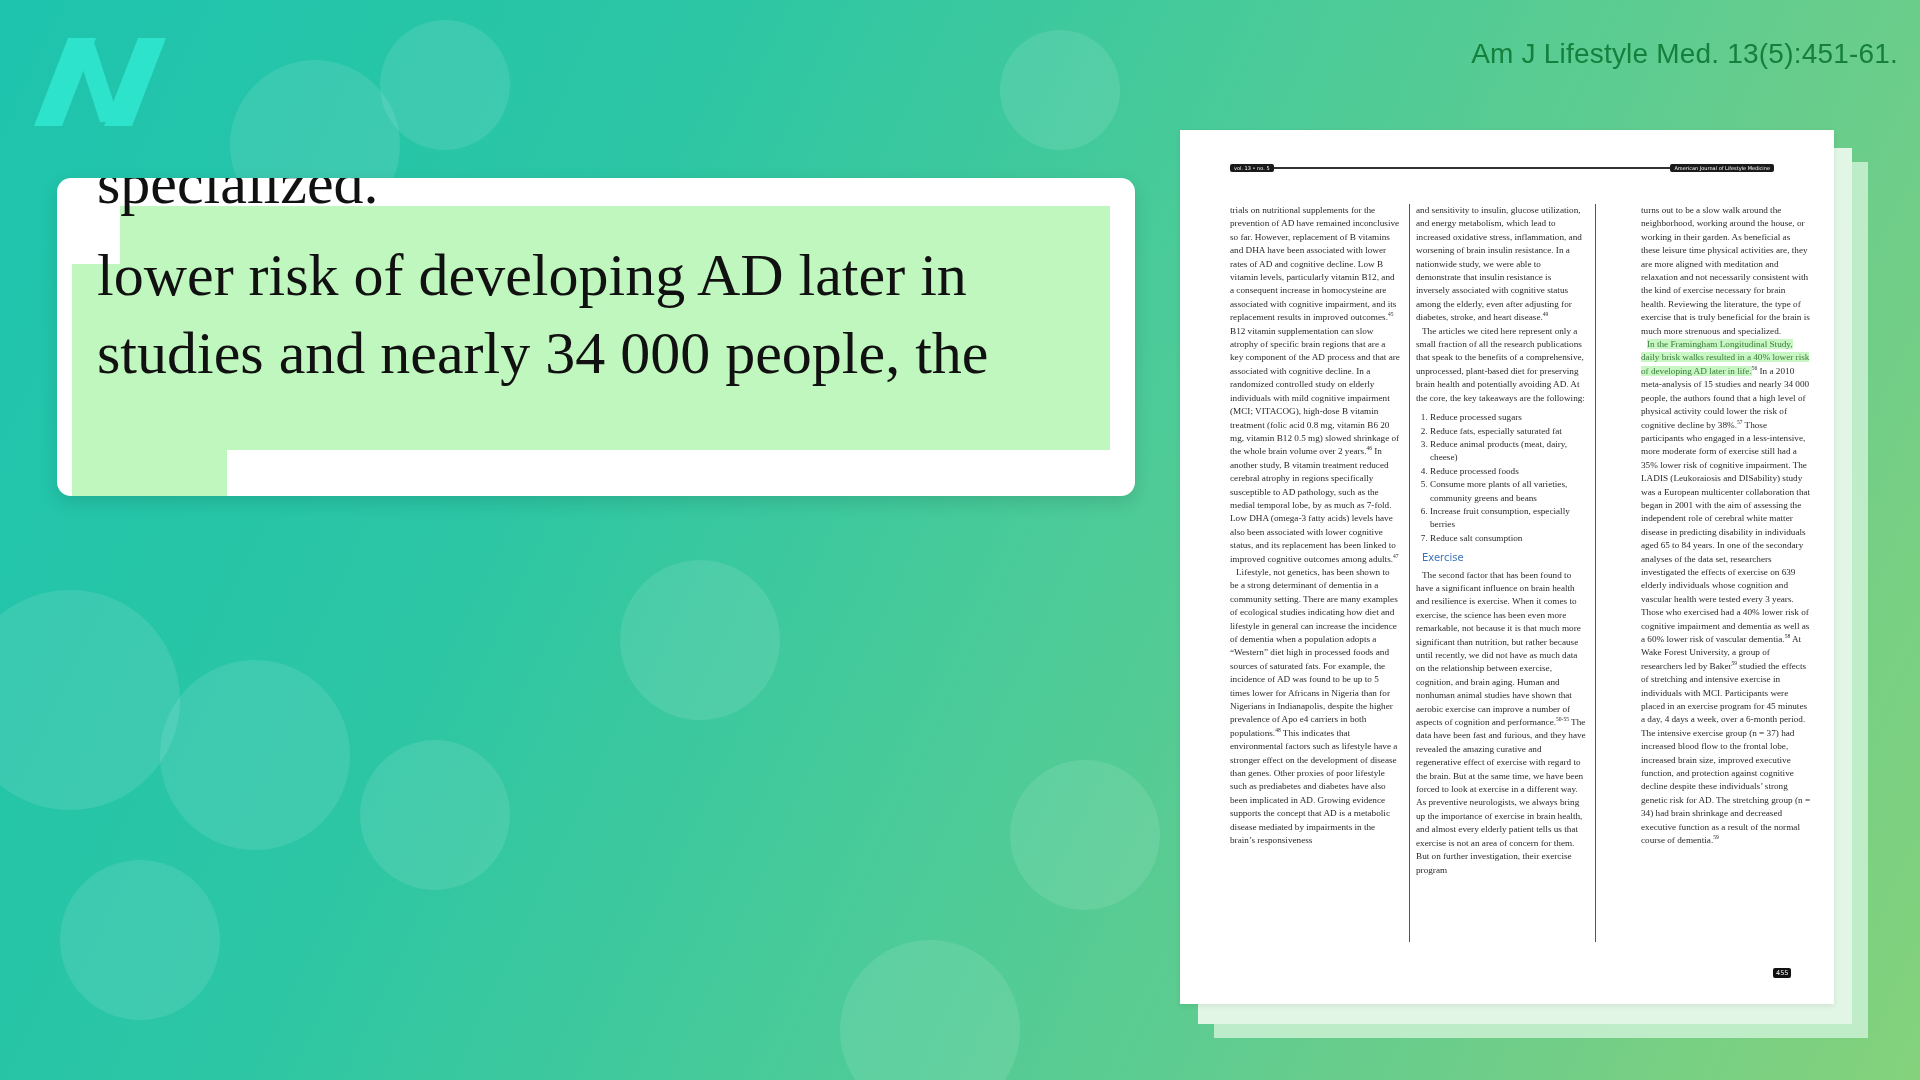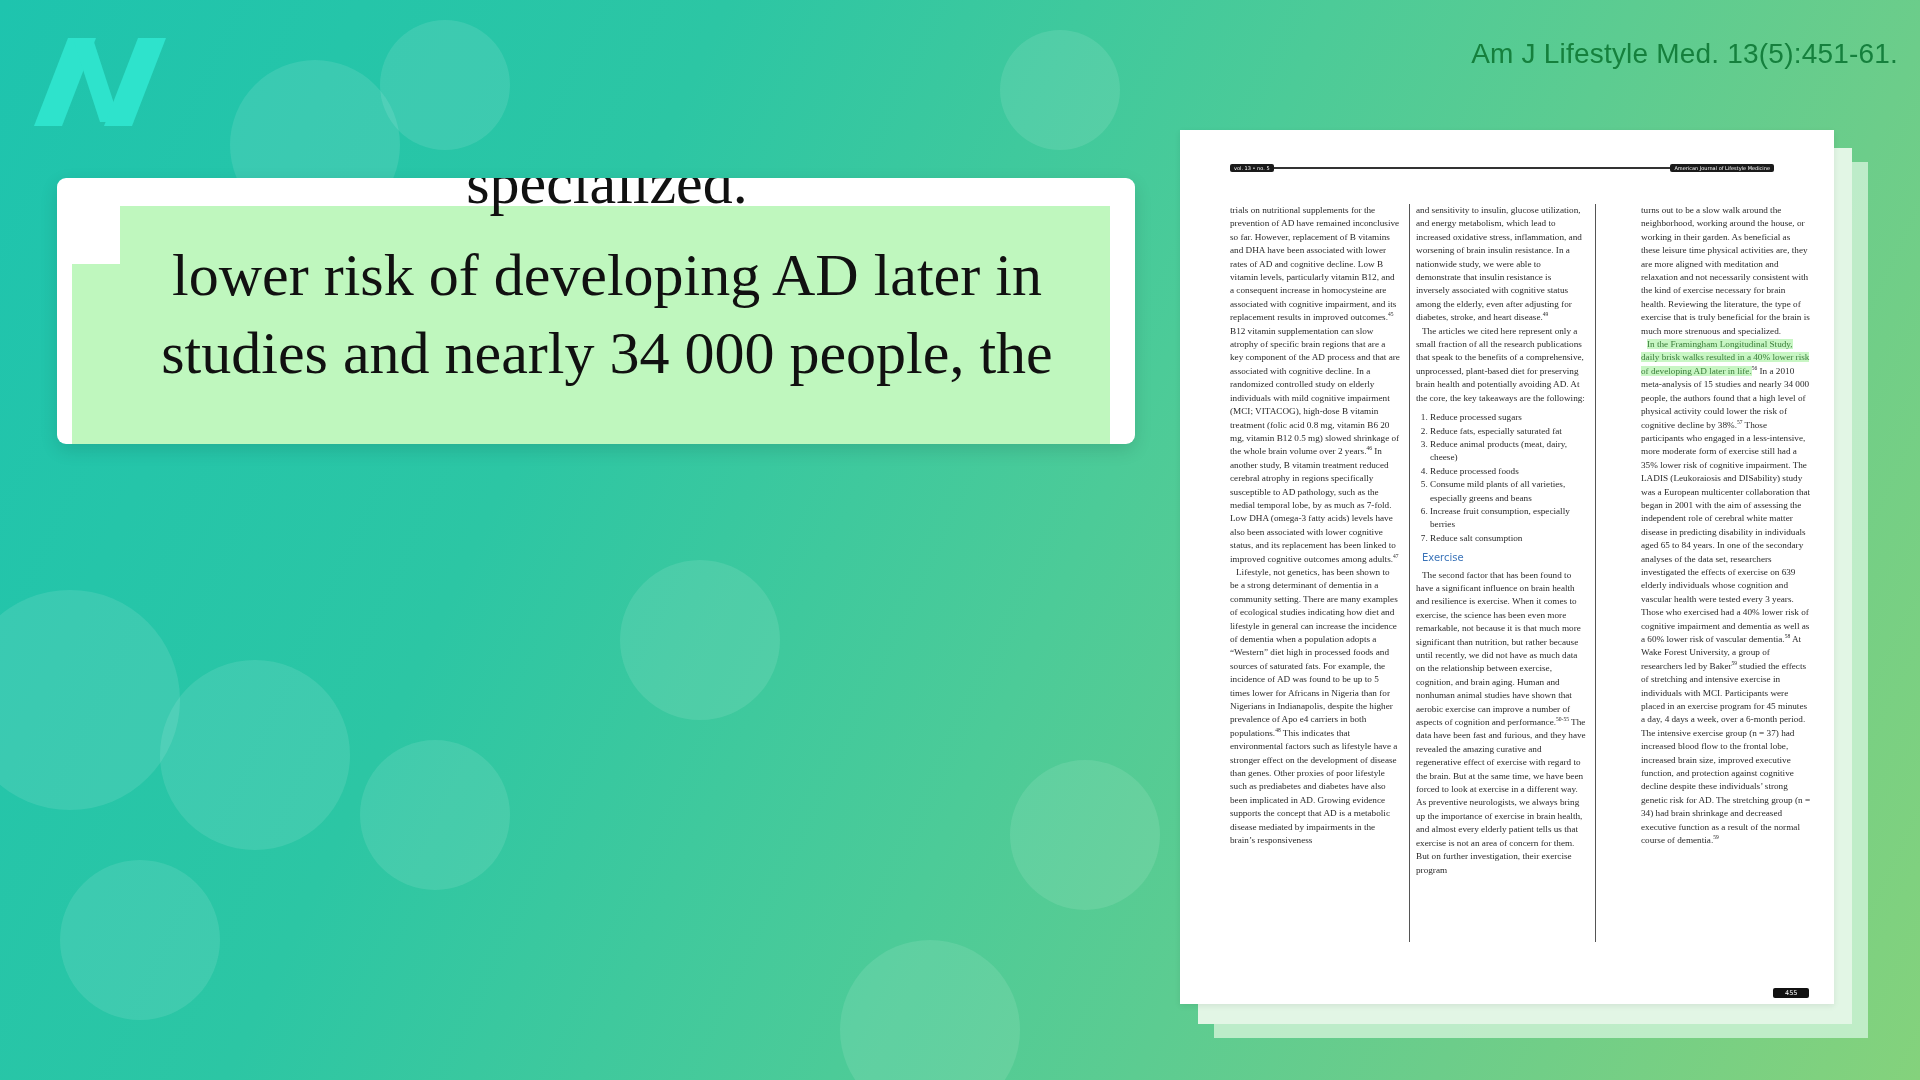--- a/index.html
+++ b/index.html
@@ -9,24 +9,23 @@
     font-family: "Liberation Serif", serif;
   }
   .bokeh { position:absolute; border-radius:50%; background:rgba(255,255,255,0.10); }
   .logo { position:absolute; left:34px; top:38px; width:132px; height:90px; }
   .citation {
     position:absolute; right:22px; top:38px;
     font-family:Liberation Sans, sans-serif; font-size:28px; color:#15803d; letter-spacing:0.2px;
   }
   
   .zoom-card {
-    position:absolute; left:57px; top:178px; width:1078px; height:266px;
-    background:#fff; border-radius:9px; overflow:hidden;
+    position:absolute; left:57px; top:178px; width:1078px; height:318px;
+    background:#fff; border-radius:14px; overflow:hidden;
     box-shadow: 0 6px 18px rgba(0,0,0,0.12);
-    text-align: center;
   }
   .zoom-inner { position:absolute; left:40px; top:-20px; width:1020px; font-size:60px; line-height:78px; color:#111; }
   .zoom-line { white-space:nowrap; position:relative; height:78px; }
   .hl-block { position:absolute; background:#bff7be; }
   .zoom-inner sup { font-size:34px; vertical-align: 28px; line-height:0; }
 
   
   .page-back2 { position:absolute; left:1214px; top:162px; width:654px; height:876px; background:#c7efcf; opacity:.9; }
   .page-back1 { position:absolute; left:1198px; top:148px; width:654px; height:876px; background:#e2f6e5; }
   .page {
@@ -41,21 +40,21 @@
   .cols { position:absolute; left:50px; top:74px; width:544px; }
   .col { position:absolute; top:0; width:170px; font-size:9.2px; line-height:13.4px; color:#2a2a2a; }
   .col p { margin:0; }
   .col .indent { text-indent:6px; }
   .col-divider { position:absolute; top:0; width:1px; height:738px; background:#555; }
   .col ol { margin:6px 0 6px 0; padding-left:14px; }
   .col ol li { margin:0; }
   .subhead { color:#3a73b8; font-family:"DejaVu Sans",sans-serif; font-size:10px; margin:4px 0 4px 6px; }
   .col .phl { background:#c8f6c4; color:#3b7d3a; }
   .col sup { font-size:5.5px; line-height:0; }
-  .folio { position:absolute; left:593px; top:838px; background:#111; color:#fff; font-family:"DejaVu Sans",sans-serif; font-size:6.5px; padding:1px 12px; border-radius:2px;margin-top:20px; }
+  .folio { position:absolute; left:593px; top:838px; background:#111; color:#fff; font-family:"DejaVu Sans",sans-serif; font-size:6.5px; padding:1px 3px; border-radius:2px; }
 </style>
 </head>
 <body>
 
 <div class="bokeh" style="left:230px;top:60px;width:170px;height:170px;"></div>
 <div class="bokeh" style="left:380px;top:20px;width:130px;height:130px;"></div>
 <div class="bokeh" style="left:-40px;top:590px;width:220px;height:220px;"></div>
 <div class="bokeh" style="left:160px;top:660px;width:190px;height:190px;"></div>
 <div class="bokeh" style="left:360px;top:740px;width:150px;height:150px;"></div>
 <div class="bokeh" style="left:620px;top:560px;width:160px;height:160px;"></div>
@@ -99,21 +98,21 @@
     </div>
     <div class="col-divider" style="left:179px;"></div>
     <div class="col" style="left:186px;">
       <p><span>and sensitivity to insulin, glucose utilization, and energy metabolism, which lead to increased oxidative stress, inflammation, and worsening of brain insulin resistance. In a nationwide study, we were able to demonstrate that insulin resistance is inversely associated with cognitive status among the elderly, even after adjusting for diabetes, stroke, and heart disease.</span><sup>49</sup></p>
       <p class="indent">The articles we cited here represent only a small fraction of all the research publications that speak to the benefits of a comprehensive, unprocessed, plant-based diet for preserving brain health and potentially avoiding AD. At the core, the key takeaways are the following:</p>
       <ol>
         <li>Reduce processed sugars</li>
         <li>Reduce fats, especially saturated fat</li>
         <li>Reduce animal products (meat, dairy, cheese)</li>
         <li>Reduce processed foods</li>
-        <li>Consume mild plants of all varieties, especially greens and beans</li>
+        <li>Consume more plants of all varieties, community greens and beans</li>
         <li>Increase fruit consumption, especially berries</li>
         <li>Reduce salt consumption</li>
       </ol>
       <div class="subhead">Exercise</div>
       <p class="indent"><span>The second factor that has been found to have a significant influence on brain health and resilience is exercise. When it comes to exercise, the science has been even more remarkable, not because it is that much more significant than nutrition, but rather because until recently, we did not have as much data on the relationship between exercise, cognition, and brain aging. Human and nonhuman animal studies have shown that aerobic exercise can improve a number of aspects of cognition and performance.</span><sup>50-55</sup><span> The data have been fast and furious, and they have revealed the amazing curative and regenerative effect of exercise with regard to the brain. But at the same time, we have been forced to look at exercise in a different way. As preventive neurologists, we always bring up the importance of exercise in brain health, and almost every elderly patient tells us that exercise is not an area of concern for them. But on further investigation, their exercise program</span></p>
     </div>
     <div class="col-divider" style="left:365px;"></div>
     <div class="col" style="left:372px;margin-left:39px;">
       <p>turns out to be a slow walk around the neighborhood, working around the house, or working in their garden. As beneficial as these leisure time physical activities are, they are more aligned with meditation and relaxation and not necessarily consistent with the kind of exercise necessary for brain health. Reviewing the literature, the type of exercise that is truly beneficial for the brain is much more strenuous and specialized.</p>
       <p class="indent"><span class="phl">In the Framingham Longitudinal Study, daily brisk walks resulted in a 40% lower risk of developing AD later in life.</span><sup>56</sup><span> In a 2010 meta-analysis of 15 studies and nearly 34 000 people, the authors found that a high level of physical activity could lower the risk of cognitive decline by 38%.</span><sup>57</sup><span> Those participants who engaged in a less-intensive, more moderate form of exercise still had a 35% lower risk of cognitive impairment. The LADIS (Leukoraiosis and DISability) study was a European multicenter collaboration that began in 2001 with the aim of assessing the independent role of cerebral white matter disease in predicting disability in individuals aged 65 to 84 years. In one of the secondary analyses of the data set, researchers investigated the effects of exercise on 639 elderly individuals whose cognition and vascular health were tested every 3 years. Those who exercised had a 40% lower risk of cognitive impairment and dementia as well as a 60% lower risk of vascular dementia.</span><sup>58</sup><span> At Wake Forest University, a group of researchers led by Baker</span><sup>59</sup><span> studied the effects of stretching and intensive exercise in individuals with MCI. Participants were placed in an exercise program for 45 minutes a day, 4 days a week, over a 6-month period. The intensive exercise group (n = 37) had increased blood flow to the frontal lobe, increased brain size, improved executive function, and protection against cognitive decline despite these individuals’ strong genetic risk for AD. The stretching group (n = 34) had brain shrinkage and decreased executive function as a result of the normal course of dementia.</span><sup>59</sup></p>

